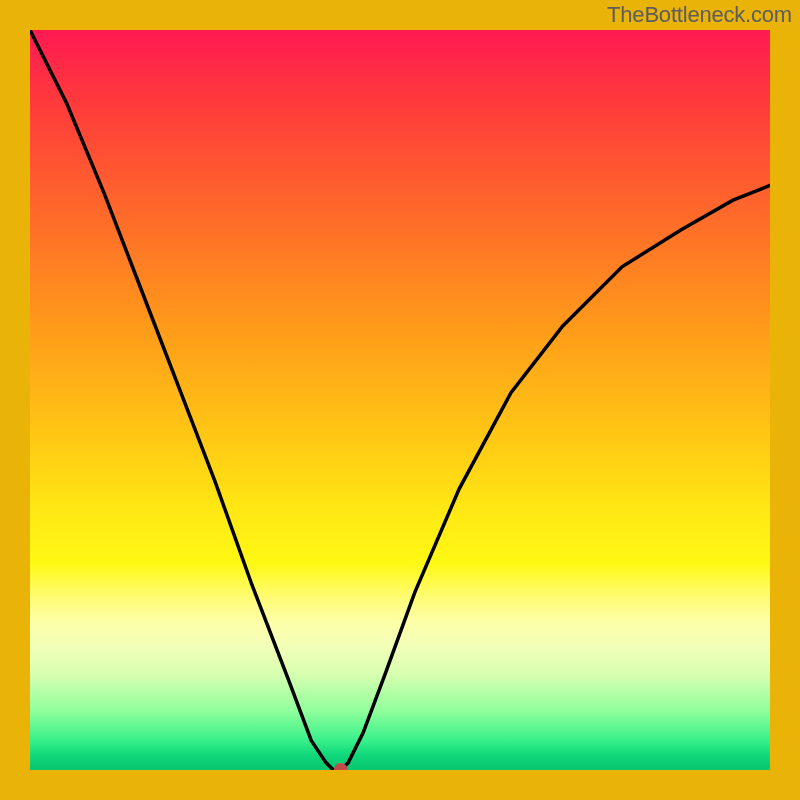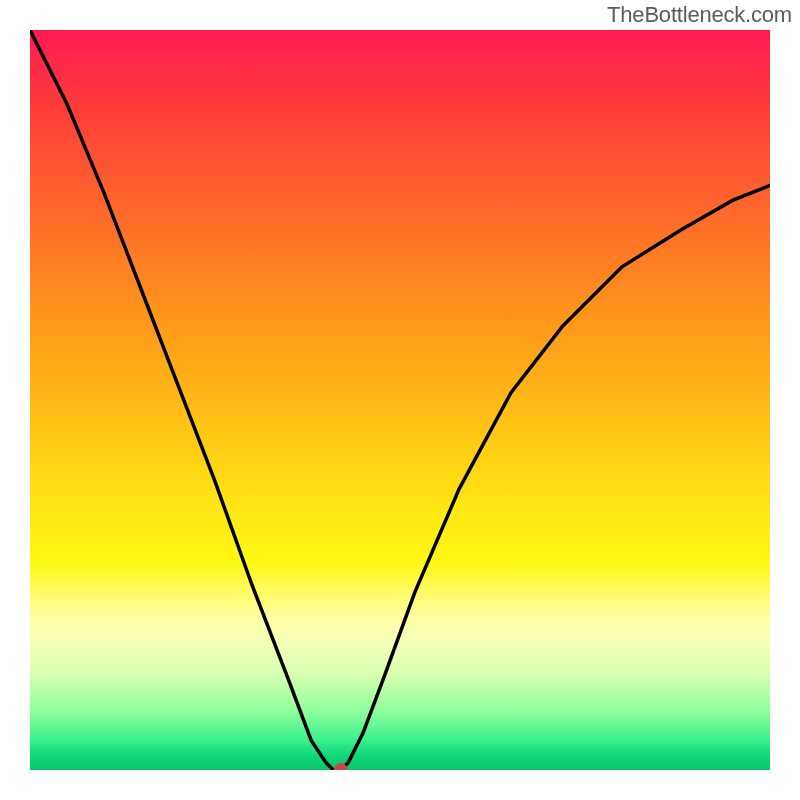--- a/index.html
+++ b/index.html
@@ -8,21 +8,21 @@
     width: 800px;
     height: 800px;
     background: #000;
     overflow: hidden;
     font-family: Arial, Helvetica, sans-serif;
   }
   .frame {
     position: relative;
     width: 800px;
     height: 800px;
-    background: #ffffff;
+    background: #eab308;
   }
   .plot-area {
     position: absolute;
     left: 30px;
     top: 30px;
     width: 740px;
     height: 740px;
     background: linear-gradient(
       to bottom,
       #ff1a52 0%,

